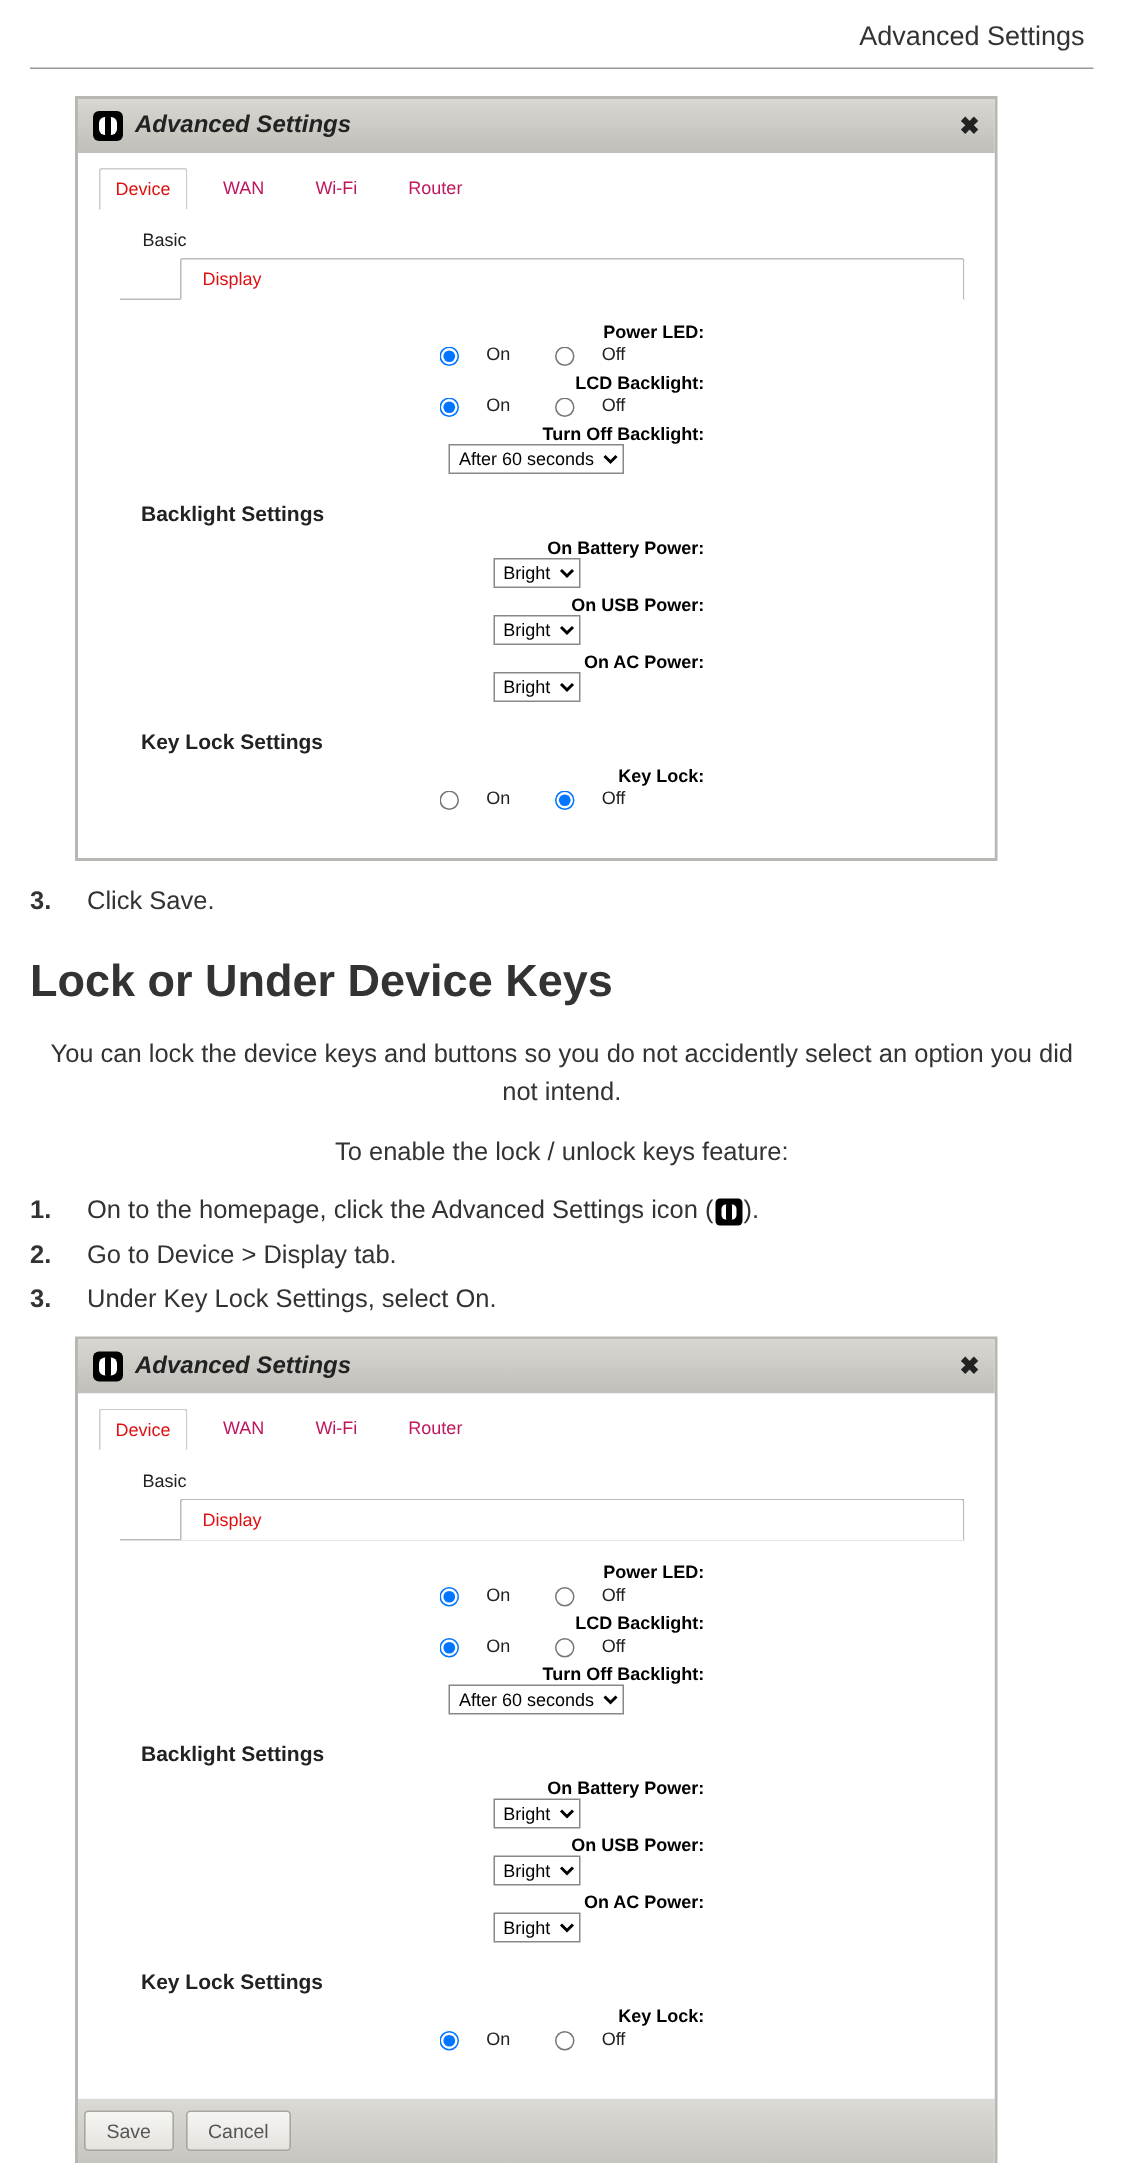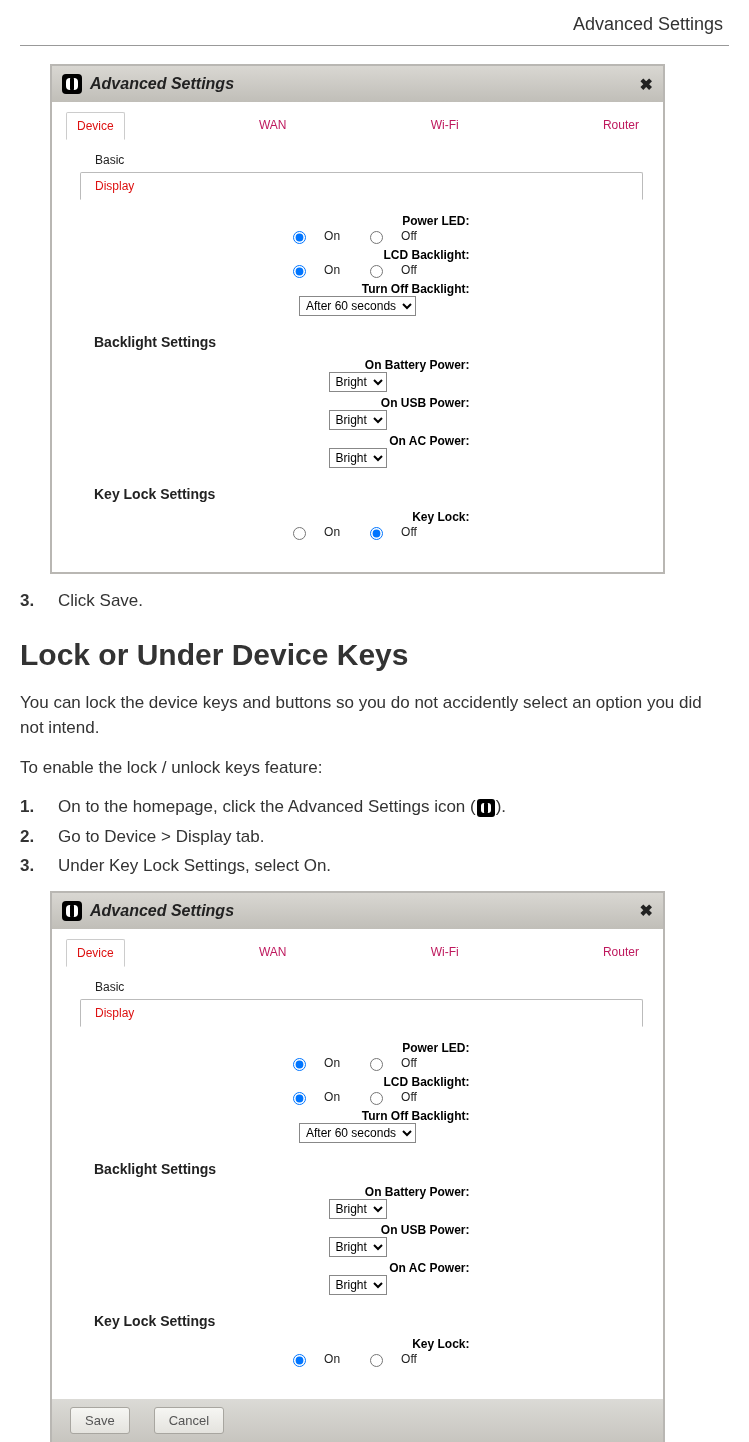--- a/index.html
+++ b/index.html
@@ -97,21 +97,20 @@
     padding: 0 0 28px 0;
     min-height: 340px;
     position: relative;
   }
 
   .tabset {
     display: flex;
     gap: 14px;
     padding: 10px 14px 0 14px;
     font-size: 12px;
-    justify-content: space-between;
   }
   .tab {
     padding: 6px 10px;
     color: #be185d;
     cursor: pointer;
   }
   .tab.active {
     background: #fff;
     color: #d11;
     border: 1px solid #ccc;
@@ -133,20 +132,21 @@
     border-bottom: none;
     margin-bottom: -1px;
   }
   .subtab.plain { color: #222; }
   .subtab.active {
     color: #d11;
     border-color: #bbb;
     background: #fff;
     border-bottom: 1px solid #fff;
     border-radius: 2px 2px 0 0;
+    margin-left: 40px;
   }
   .subtab + .subtab { border-left: 1px solid #bbb; }
 
   .form-area {
     padding: 14px 20px 0 20px;
     font-size: 12px;
   }
   .form-row {
     display: flex;
     align-items: center;
@@ -170,23 +170,23 @@
     background: #fff;
   }
   .section-head {
     font-weight: bold;
     font-size: 14px;
     margin: 18px 0 8px 22px;
   }
 
   .button-bar {
     background: linear-gradient(#dbdad6, #c7c5bf);
-    padding: 8px 18px;
-    display: flex;
-    gap: 24px;
+    padding: 8px 4px;
+    display: flex;
+    gap: 8px;
   }
   .btn {
     border: 1px solid #a8a6a0;
     background: linear-gradient(#f6f6f3, #e4e3de);
     padding: 5px 14px;
     font-size: 13px;
     border-radius: 3px;
     cursor: pointer;
     color: #555;
   }
@@ -205,20 +205,21 @@
     font-size: 30px;
     font-weight: bold;
     margin: 24px 0 18px 0;
     color: #333;
   }
   .doc-p {
     font-size: 17px;
     line-height: 1.5;
     color: #333;
     margin: 8px 0 14px 0;
+    text-align: center;
   }
   .inline-icon {
     display: inline-flex;
     vertical-align: middle;
     width: 18px;
     height: 18px;
     background: #000;
     border-radius: 3px;
     position: relative;
     margin: 0 1px;

